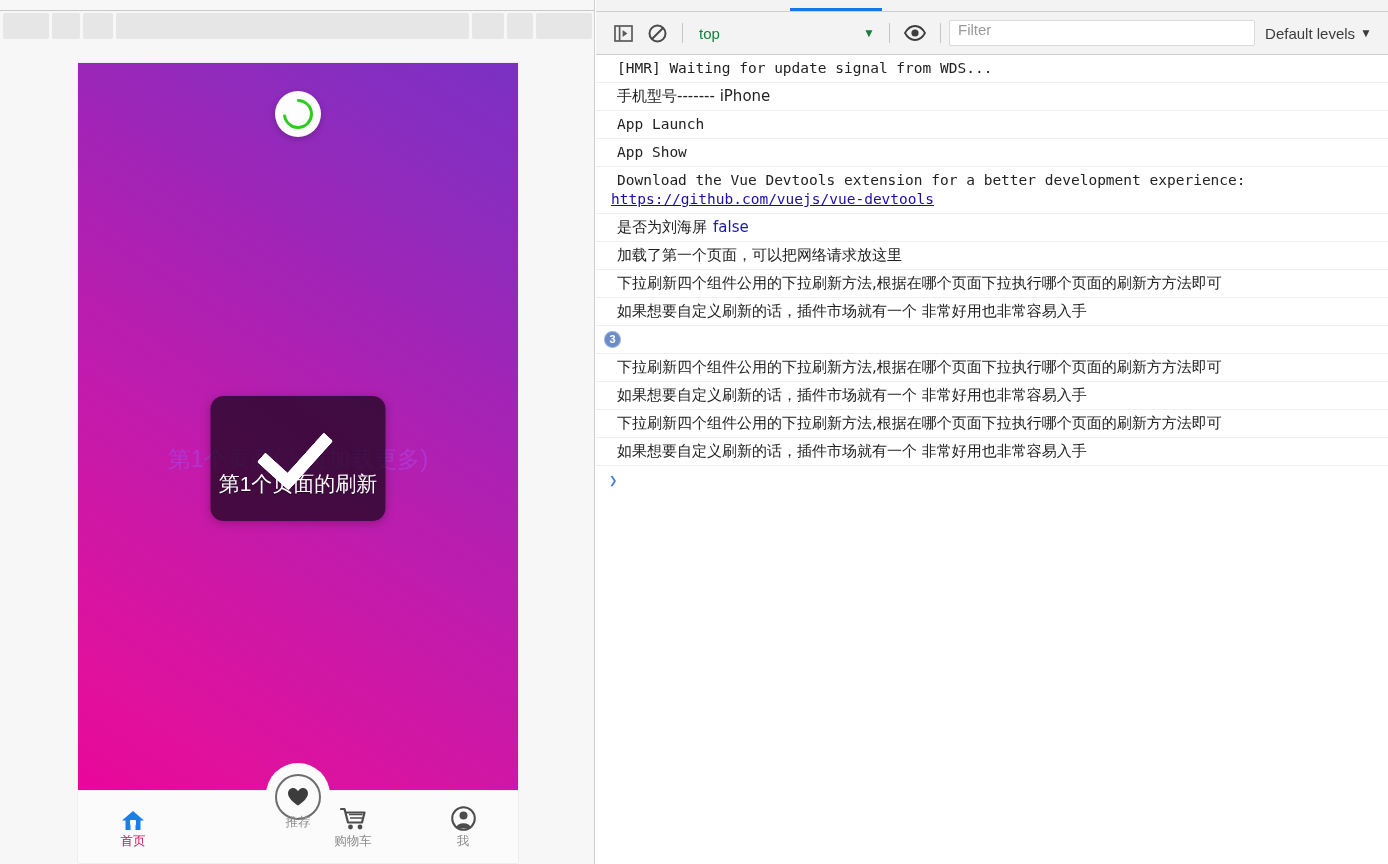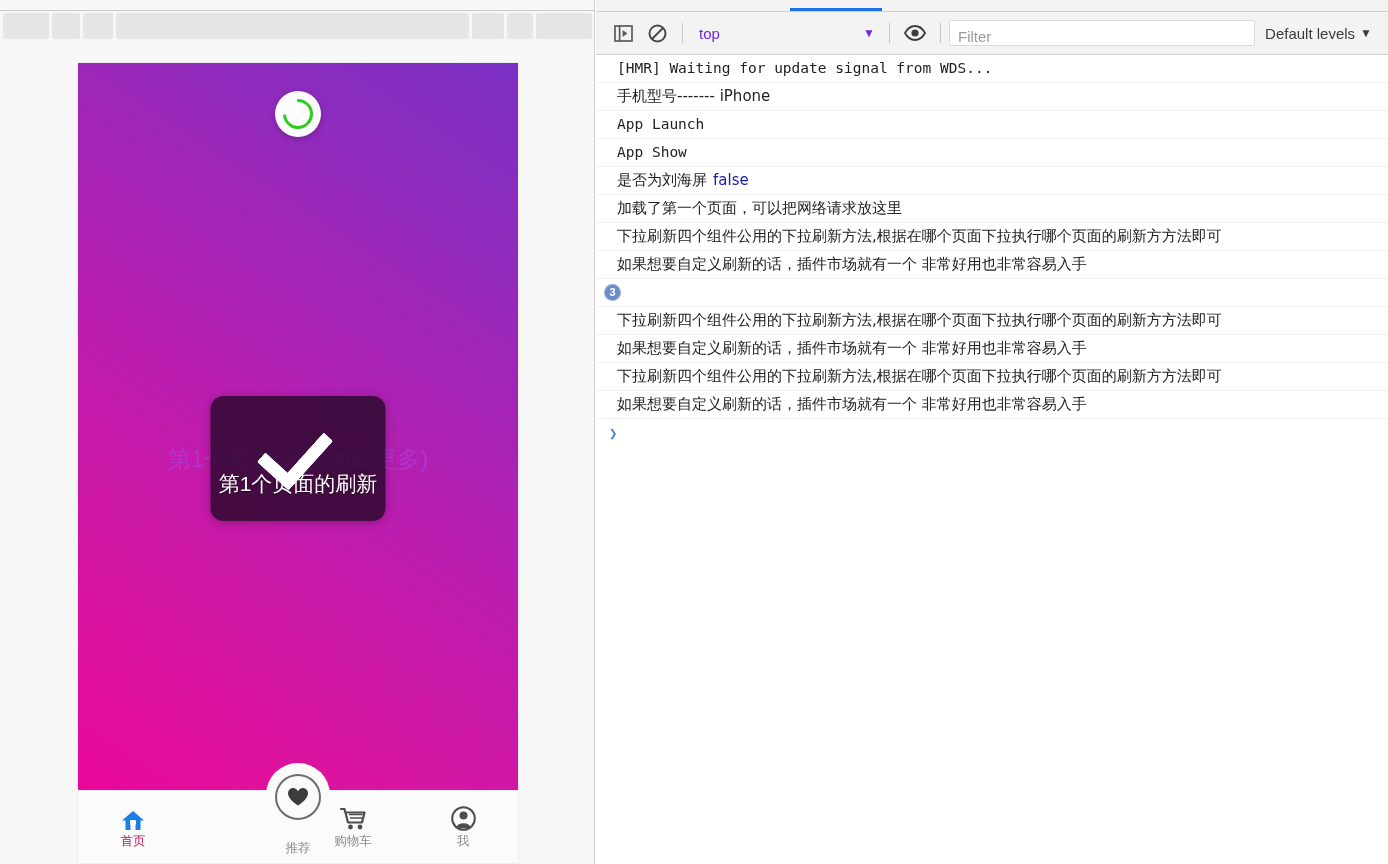--- a/index.html
+++ b/index.html
@@ -134,21 +134,21 @@
   .tab-label { font-size: 12.5px; color: #8c8c8c; line-height: 1; }
   .tab.active .tab-label { color: #be185d; }
   .tab-icon { height: 25px; display:flex; align-items:flex-end; justify-content:center; }
 
   
   #tab-center {
     position: absolute; left: 50%; bottom: 0;
     transform: translateX(-50%);
     width: 88px; height: 72px;
     display: flex; flex-direction: column;
-    align-items: center; justify-content: flex-end;
+    align-items: center; justify-content: center;
     padding-bottom: 9px; box-sizing: border-box;
     cursor: pointer;
   }
   #tab-center-bubble {
     position: absolute; left: 50%; top: -28px;
     transform: translateX(-50%);
     width: 64px; height: 64px;
     border-radius: 50%;
     background: #fbfbfb;
   }
@@ -196,29 +196,29 @@
   .dt-icon-btn {
     width: 34px; height: 30px;
     display: flex; align-items: center; justify-content: center;
     cursor: pointer; color: #5a5a5a;
   }
   .dt-sep { width: 1px; height: 20px; background: #c6c6c6; margin: 0 8px; }
   #dt-context-select {
     display: flex; align-items: center; justify-content: space-between;
     width: 190px; height: 26px;
     padding: 0 6px 0 8px; box-sizing: border-box;
-    font-size: 15px; color: #6d28d9; cursor: pointer;
+    font-size: 15px; color: #15803d; cursor: pointer;
   }
   #dt-filter {
     flex: 1 1 auto; height: 26px;
     background: #ffffff; border: 1px solid #dadada;
     border-radius: 2px;
     font-size: 15px; color: #9b9b9b;
     padding: 0 8px; box-sizing: border-box;
-    display: flex; align-items: flex-end;
+    display: flex; align-items: flex-start;
     margin-right: 10px;
     min-width: 0;
   }
   #dt-levels {
     display: flex; align-items: center; gap: 5px;
     font-size: 15px; color: #3c3c3c;
     padding-right: 16px; cursor: pointer; white-space: nowrap;
   }
 
   #dt-log { position: relative; height: 810px; overflow: hidden; }
@@ -403,20 +403,23 @@
         </div>
         <div class="log-row cn">
           <div><span class="log-text">手机型号------- iPhone</span></div>
         </div>
         <div class="log-row">
           <div><span class="log-text">App Launch</span></div>
         </div>
         <div class="log-row">
           <div><span class="log-text">App Show</span></div>
         </div>
+        <div class="log-row">
+          <div><span class="log-text">Download the Vue Devtools extension for a better development experience:</span><span class="log-link">https://github.com/vuejs/vue-devtools</span></div>
+        </div>
         <div class="log-row cn">
           <div><span class="log-text">是否为刘海屏</span><span class="log-val">false</span></div>
         </div>
         <div class="log-row cn">
           <div><span class="log-text">加载了第一个页面，可以把网络请求放这里</span></div>
         </div>
         <div class="log-row cn">
           <div><span class="log-text">下拉刷新四个组件公用的下拉刷新方法,根据在哪个页面下拉执行哪个页面的刷新方方法即可</span></div>
         </div>
         <div class="log-row cn">

